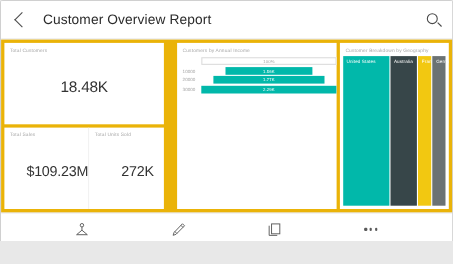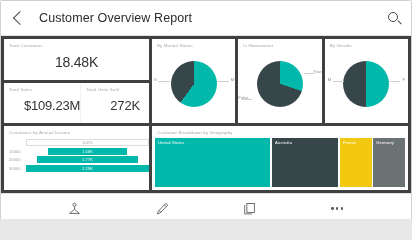--- a/index.html
+++ b/index.html
@@ -44,22 +44,22 @@
   .mag .ring{
     position:absolute;top:0;left:0;width:10px;height:10px;border:1.3px solid #4a4a4a;border-radius:50%;box-sizing:border-box;
   }
   .mag .handle{
     position:absolute;right:0px;bottom:0px;width:4.5px;height:1.3px;background:#4a4a4a;
     transform:rotate(45deg);transform-origin:right bottom;
   }
 
   
   .canvas{
-    flex:1;position:relative;background:#404040;padding:3px;box-sizing:border-box;
-    display:flex;flex-direction:column;gap:3px;
+    flex:1;position:relative;background:#eab308;padding:3px;box-sizing:border-box;
+    display:flex;flex-direction:row;gap:3px;
   }
   .row{display:flex;gap:3px;}
   .row-top{flex:0 0 84px;}
   .row-bot{flex:1;}
   .tile{
     background:#ffffff;box-sizing:border-box;position:relative;overflow:hidden;
   }
   .tile-title{
     position:absolute;top:4px;left:5px;right:4px;
     font-size:4.4px;color:#a6a6a6;letter-spacing:.15px;white-space:nowrap;overflow:hidden;

